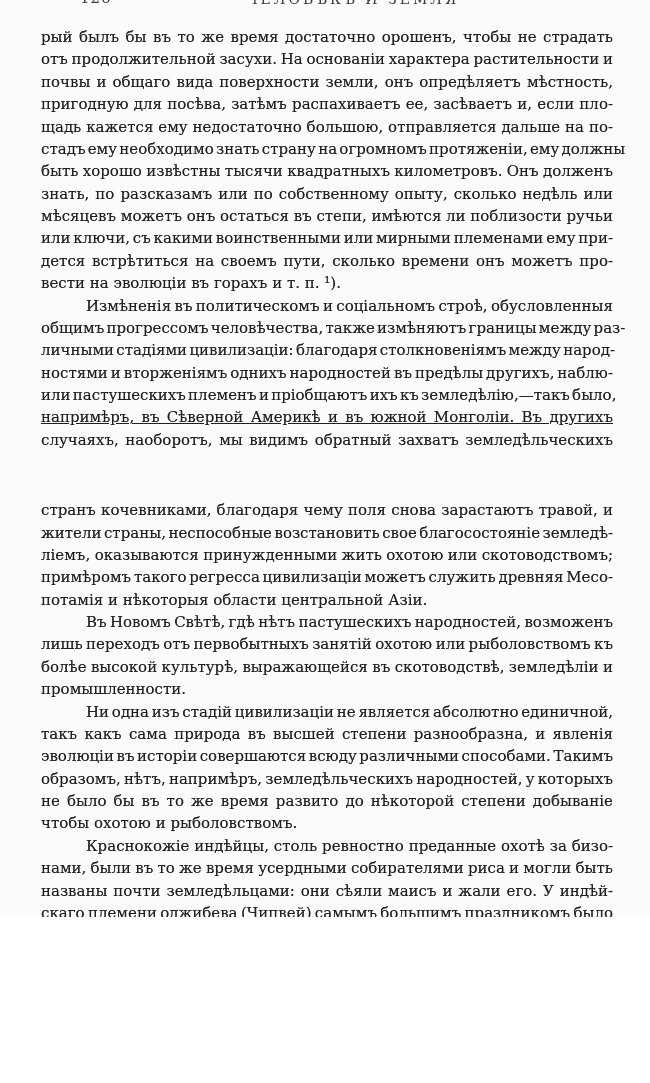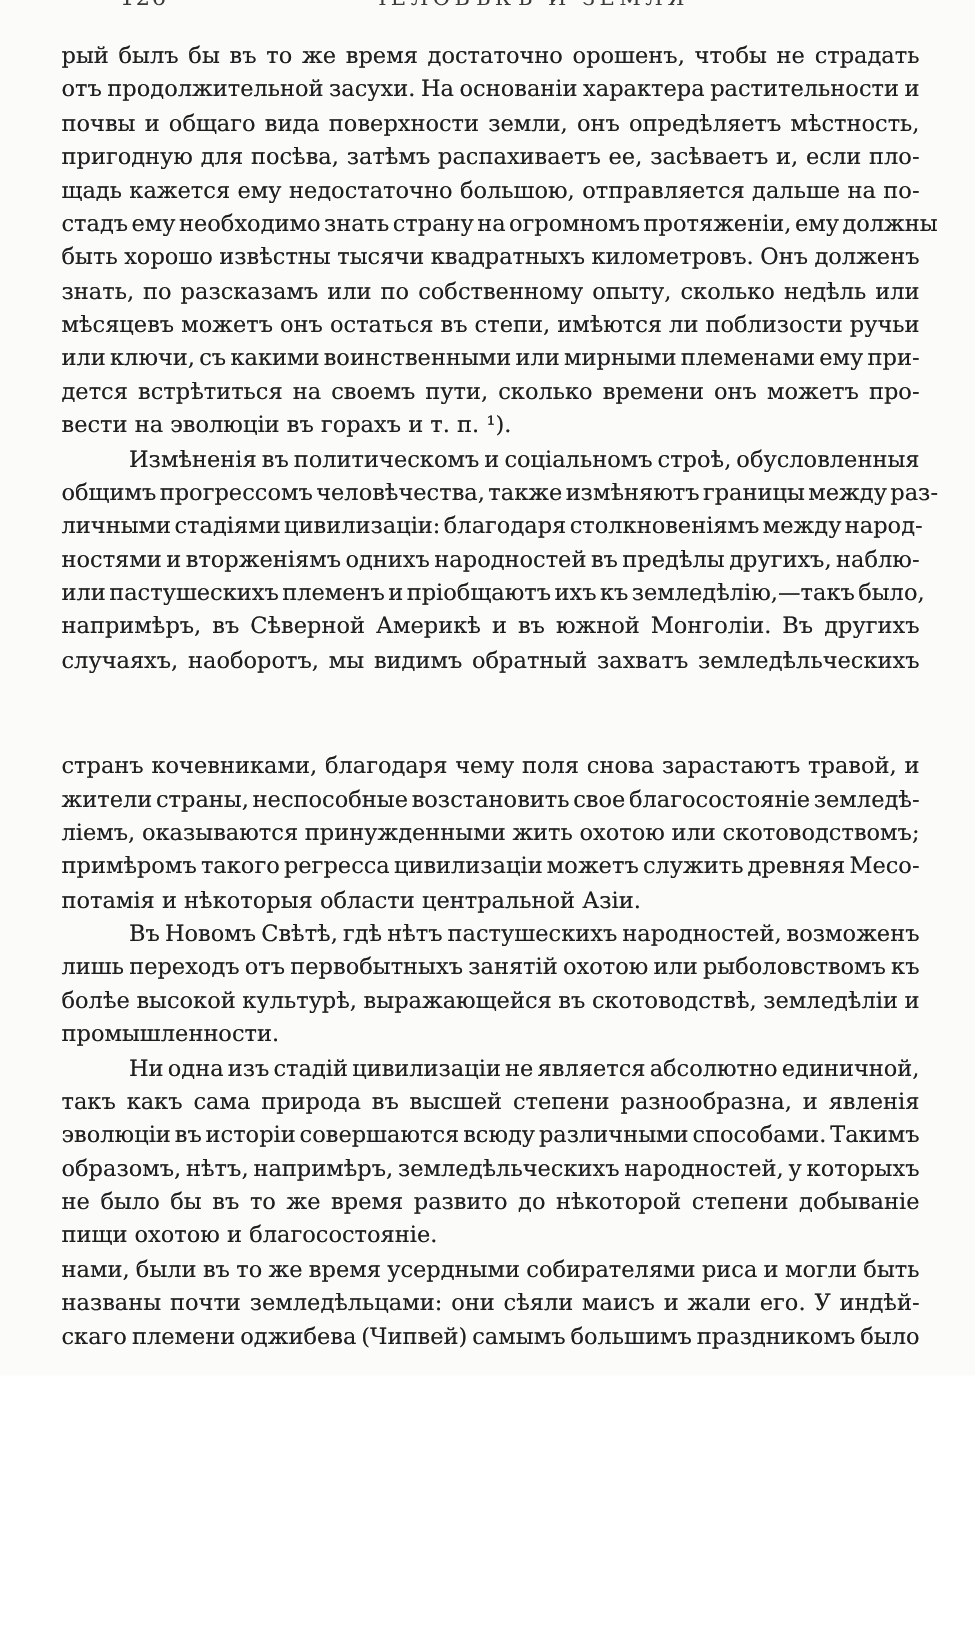--- a/index.html
+++ b/index.html
@@ -105,37 +105,38 @@
       <div class="line justify" style="word-spacing: 1.24653px;"><span>знать, по разсказамъ или по собственному опыту, сколько недѣль или</span></div>
       <div class="line justify" style="word-spacing: -0.0642361px;"><span>мѣсяцевъ можетъ онъ остаться въ степи, имѣются ли поблизости ручьи</span></div>
       <div class="line justify" style="word-spacing: -1.93924px;"><span>или ключи, съ какими воинственными или мирными племенами ему при-</span></div>
       <div class="line justify" style="word-spacing: 1.97049px;"><span>дется встрѣтиться на своемъ пути, сколько времени онъ можетъ про-</span></div>
       <div class="line"><span>вести на эволюціи въ горахъ и т. п. ¹).</span></div>
       <div class="line indent justify" style="word-spacing: -1.39323px;"><span>Измѣненія въ политическомъ и соціальномъ строѣ, обусловленныя</span></div>
       <div class="line justify" style="word-spacing: -2.5px;"><span>общимъ прогрессомъ человѣчества, также измѣняютъ границы между раз-</span></div>
       <div class="line justify" style="word-spacing: -2.5px;"><span>личными стадіями цивилизаціи: благодаря столкновеніямъ между народ-</span></div>
       <div class="line justify" style="word-spacing: -1.79102px;"><span>ностями и вторженіямъ однихъ народностей въ предѣлы другихъ, наблю-</span></div>
       <div class="line justify" style="word-spacing: -2.5px;"><span>или пастушескихъ племенъ и пріобщаютъ ихъ къ земледѣлію,—такъ было,</span></div>
-      <div class="line justify" style="word-spacing: 2.57812px;"><span>напримѣръ, въ Сѣверной Америкѣ и въ южной Монголіи. Въ другихъ</span></div>
+      <div class="line justify" style="word-spacing: 2.57812px; text-decoration: underline;"><span>напримѣръ, въ Сѣверной Америкѣ и въ южной Монголіи. Въ другихъ</span></div>
       <div class="line justify" style="word-spacing: 1.73958px;"><span>случаяхъ, наоборотъ, мы видимъ обратный захватъ земледѣльческихъ</span></div>
       <div class="line justify" style="word-spacing: 0.453125px; margin-top: 48px;"><span>странъ кочевниками, благодаря чему поля снова зарастаютъ травой, и</span></div>
       <div class="line justify" style="word-spacing: -2.29948px;"><span>жители страны, неспособные возстановить свое благосостояніе земледѣ-</span></div>
       <div class="line justify" style="word-spacing: -0.296875px;"><span>ліемъ, оказываются принужденными жить охотою или скотоводствомъ;</span></div>
       <div class="line justify" style="word-spacing: -1.97991px;"><span>примѣромъ такого регресса цивилизаціи можетъ служить древняя Месо-</span></div>
       <div class="line"><span>потамія и нѣкоторыя области центральной Азіи.</span></div>
       <div class="line indent justify" style="word-spacing: -1.3817px;"><span>Въ Новомъ Свѣтѣ, гдѣ нѣтъ пастушескихъ народностей, возможенъ</span></div>
       <div class="line justify" style="word-spacing: -1.30859px;"><span>лишь переходъ отъ первобытныхъ занятій охотою или рыболовствомъ къ</span></div>
       <div class="line justify" style="word-spacing: -0.354911px;"><span>болѣе высокой культурѣ, выражающейся въ скотоводствѣ, земледѣліи и</span></div>
       <div class="line"><span>промышленности.</span></div>
       <div class="line indent justify" style="word-spacing: -1.99414px;"><span>Ни одна изъ стадій цивилизаціи не является абсолютно единичной,</span></div>
       <div class="line justify" style="word-spacing: 2.49653px;"><span>такъ какъ сама природа въ высшей степени разнообразна, и явленія</span></div>
       <div class="line justify" style="word-spacing: -2.20089px;"><span>эволюціи въ исторіи совершаются всюду различными способами. Такимъ</span></div>
       <div class="line justify" style="word-spacing: -1.53125px;"><span>образомъ, нѣтъ, напримѣръ, земледѣльческихъ народностей, у которыхъ</span></div>
       <div class="line justify" style="word-spacing: 2.29119px;"><span>не было бы въ то же время развито до нѣкоторой степени добываніе</span></div>
-      <div class="line"><span>пищи охотою и благосостояніе.</span></div>
+      <div class="line"><span>чтобы охотою и рыболовствомъ.</span></div>
+      <div class="line indent justify" style="word-spacing: 0.09375px;"><span>Краснокожіе индѣйцы, столь ревностно преданные охотѣ за бизо-</span></div>
       <div class="line justify" style="word-spacing: -0.56392px;"><span>нами, были въ то же время усердными собирателями риса и могли быть</span></div>
       <div class="line justify" style="word-spacing: 1.12187px;"><span>названы почти земледѣльцами: они сѣяли маисъ и жали его. У индѣй-</span></div>
       <div class="line justify" style="word-spacing: -1.43973px;"><span>скаго племени оджибева (Чипвей) самымъ большимъ праздникомъ было</span></div>
     </div>
 
   <div class="footnote-rule"></div>
   <div class="footnote">1) «La Tunisie» (publication officielle), t. I, pp. 58—59.</div>
 
   <div class="scan-speck"></div>
 </div>

